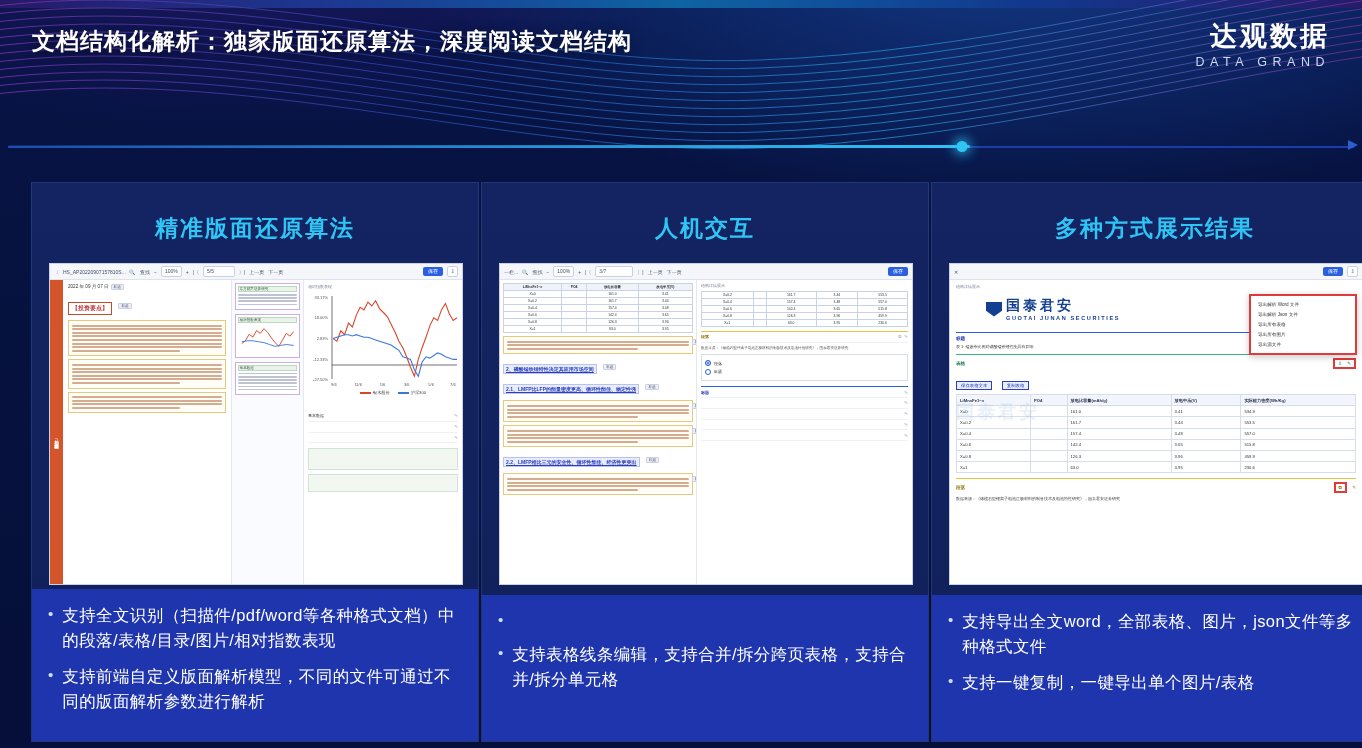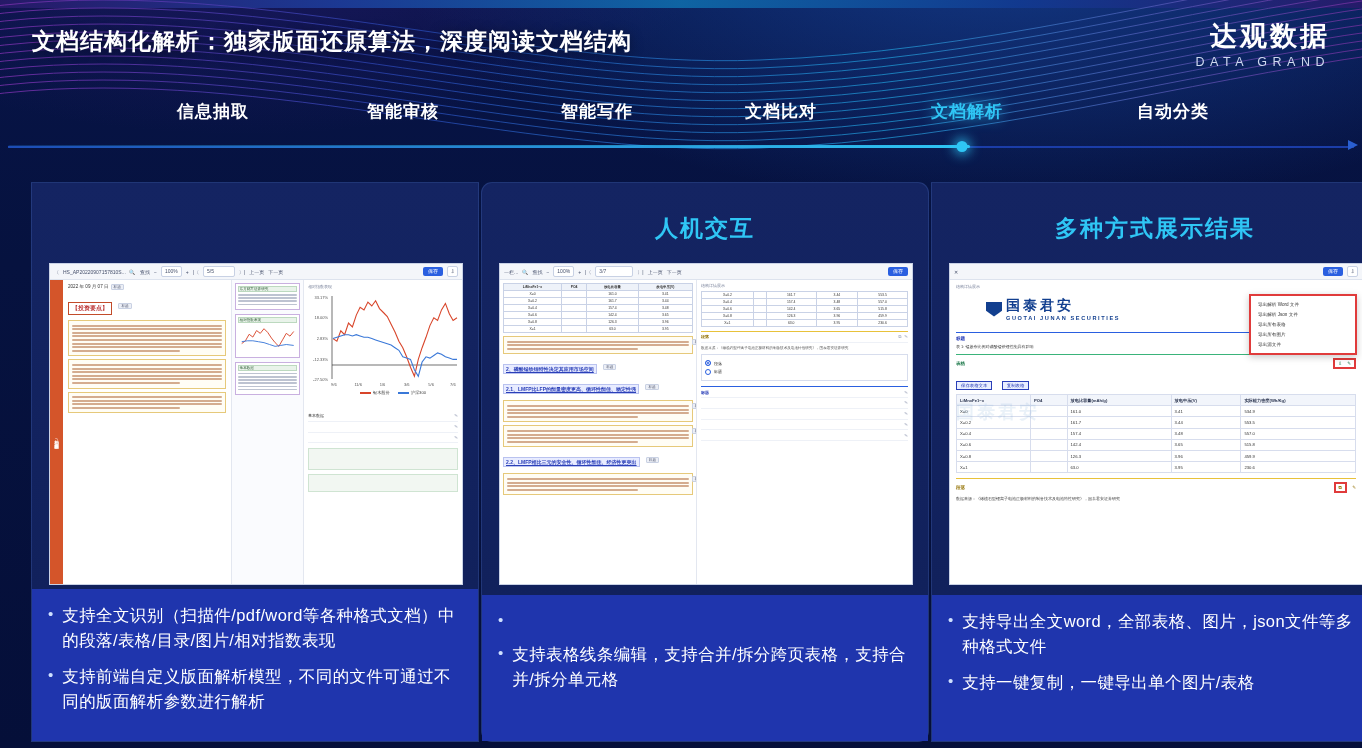--- a/index.html
+++ b/index.html
@@ -40,21 +40,21 @@
      background:linear-gradient(90deg,rgba(33,120,220,.25),#2fc6f5);border-radius:2px;}
   .axis-dot{position:absolute;left:962px;top:141px;width:11px;height:11px;border-radius:50%;
      background:#2fc6f5;box-shadow:0 0 12px 3px rgba(47,198,245,.75);transform:translateX(-50%);}
   .axis-arrow{position:absolute;left:1348px;top:140px;width:0;height:0;
      border-left:10px solid #2a5fd0;border-top:5px solid transparent;border-bottom:5px solid transparent;}
 
   
   .card{position:absolute;top:182px;width:448px;height:560px;
      background:linear-gradient(180deg,#142462 0%,#10205a 100%);
      border:1px solid rgba(90,130,220,.22);box-sizing:border-box;}
-  #card1{left:31px;} #card2{left:481px;border-radius:11px;} #card3{left:931px;}
+  #card1{left:31px;} #card2{left:481px;} #card3{left:931px;}
   .card-title{text-align:center;margin-top:30px;font-size:23px;font-weight:700;
      color:#2fc6f5;letter-spacing:2px;}
   .shot{position:absolute;left:17px;top:80px;width:414px;height:322px;background:#ffffff;
      overflow:hidden;border:1px solid #c9d2e6;box-sizing:border-box;}
   .bullets{position:absolute;left:0;bottom:0;width:100%;box-sizing:border-box;
      background:#1f35ad;padding:14px 16px 16px 16px;min-height:146px;}
   .bullets.b3{background:#1f35ad;}
   .bullet{display:flex;margin-bottom:11px;}
   .bullet .dot{color:#cfe0ff;font-size:15px;line-height:22px;margin-right:9px;flex:0 0 auto;}
   .bullet .txt{font-size:16.5px;line-height:25px;color:#ffffff;letter-spacing:.4px;}
@@ -167,34 +167,27 @@
     </g>
   </svg>
 
   <div class="title">文档结构化解析：独家版面还原算法，深度阅读文档结构</div>
 
   <div class="logo">
     <div class="logo-cn">达观数据</div>
     <div class="logo-en">DATA GRAND</div>
   </div>
 
-  <div class="nav">
-    <div class="nav-item" style="left:213px">信息抽取</div>
-    <div class="nav-item" style="left:403px">智能审核</div>
-    <div class="nav-item" style="left:597px">智能写作</div>
-    <div class="nav-item" style="left:781px">文档比对</div>
-    <div class="nav-item active" style="left:967px">文档解析</div>
-    <div class="nav-item" style="left:1173px">自动分类</div>
-  </div>
   <div class="axis"></div>
   <div class="axis-lit"></div>
   <div class="axis-dot"></div>
   <div class="axis-arrow"></div>
 
   <div class="card" id="card1">
+    <div class="card-title">精准版面还原算法</div>
 
     <div class="shot">
       <div class="bar">
         <span>〈</span>
         <span>HS_AP20220907157810S...</span>
         <span>🔍</span>
         <span>查找</span>
         <span>−</span>
         <span class="pill">100%</span>
         <span>+</span>

